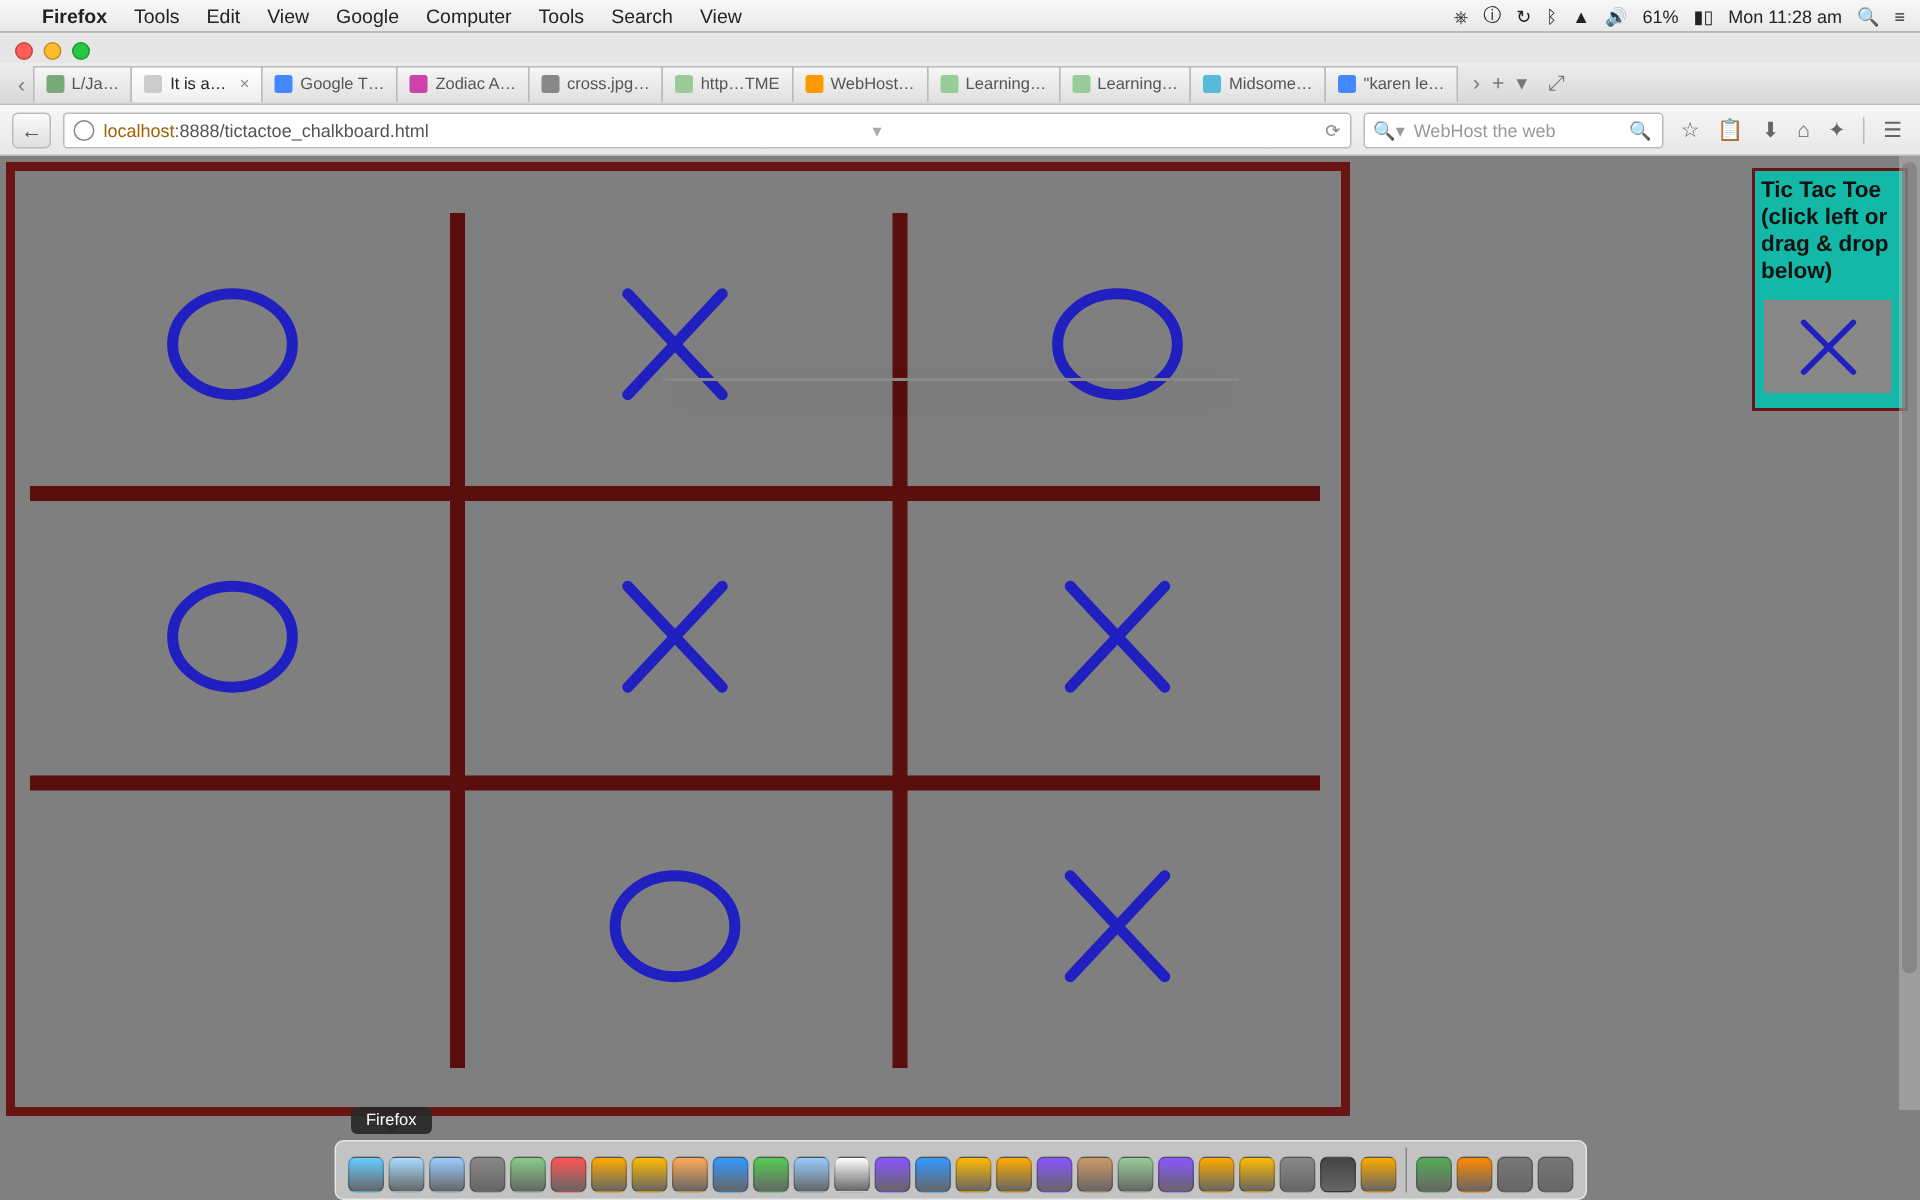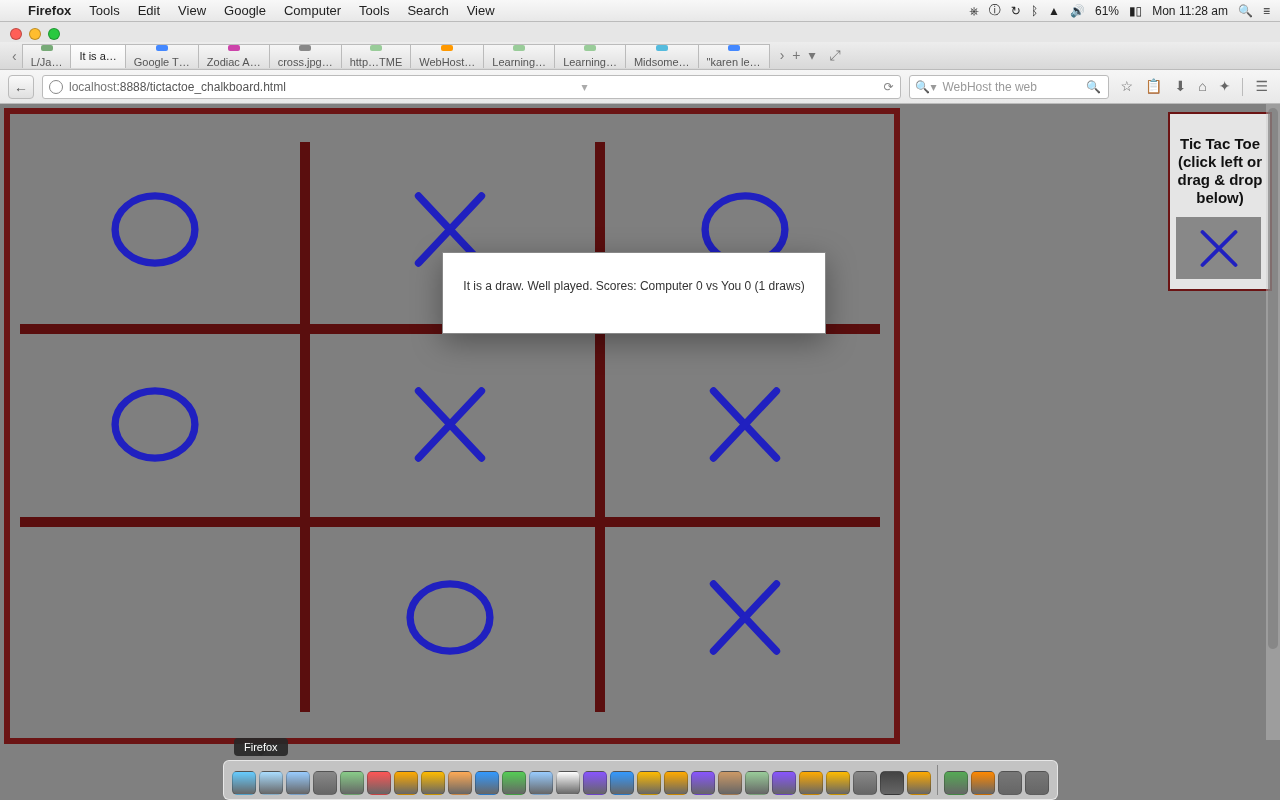--- a/index.html
+++ b/index.html
@@ -13,50 +13,50 @@
 .menubar .right span { display:inline-flex; align-items:center; }
 
 
 .chrome { background: #e6e6e6; }
 .winbtns { height: 20px; display: flex; align-items: center; gap: 7px; padding-left: 10px; padding-top: 4px; }
 .winbtn { width: 12px; height: 12px; border-radius: 50%; border: 1px solid rgba(0,0,0,.25); }
 .red { background:#ff5f57;} .yel{background:#ffbd2e;} .grn{background:#28c940;}
 
 .tabbar { display: flex; align-items: center; height: 28px; background: linear-gradient(#ededed,#d8d8d8); padding: 0 6px; font-size: 11px; gap: 0; border-bottom: 1px solid #bbb; }
 .tabnav { color:#777; padding:0 6px; font-size:14px;}
-.tab { display:flex; align-items:center; gap:5px; padding: 0 8px; height: 24px; border: 1px solid #bbb; border-bottom: none; background: linear-gradient(#f6f6f6,#e0e0e0); margin-left:-1px; max-width: 98px; white-space: nowrap; overflow:hidden; color:#555;flex-direction:column;}
+.tab { display:flex; align-items:center; gap:5px; padding: 0 8px; height: 24px; border: 1px solid #bbb; border-bottom: none; background: linear-gradient(#f6f6f6,#e0e0e0); margin-left:-1px; max-width: 98px; white-space: nowrap; overflow:hidden; color:#555;}
 .tab.active { background: linear-gradient(#fff,#efefef); color:#222;}
 .tab .fav { width:12px;height:12px;display:inline-block;border-radius:2px;}
 .tabend { margin-left:4px; color:#777; display:flex; gap:8px; padding:0 6px; font-size:14px;}
 .tabend span{cursor:default;}
 
 .urlbar { display:flex; align-items:center; height: 34px; background: linear-gradient(#f6f6f6,#e8e8e8); padding: 0 8px; gap: 8px; border-bottom: 1px solid #bbb;}
 .navbtn { width:26px; height:24px; border:1px solid #bbb; border-radius:4px; background:linear-gradient(#fafafa,#e0e0e0); display:flex;align-items:center;justify-content:center;color:#555;font-size:14px;}
 .urlfield { flex:1; height:24px; border:1px solid #bbb; border-radius:3px; background:#fff; display:flex; align-items:center; padding:0 6px; font-size:12px; color:#555; gap:6px;}
 .urlfield .globe{width:14px;height:14px;border:1px solid #888;border-radius:50%;}
-.urlfield .host{color:#737373;}
+.urlfield .host{color:#a16207;}
 .urlfield .reload{margin-left:auto;color:#888;}
 .searchfield{ width:200px; height:24px; border:1px solid #bbb; border-radius:3px; background:#fff; display:flex; align-items:center; padding:0 6px; font-size:12px; color:#999; gap:6px;}
 .toolicons{ display:flex; gap:12px; color:#666; font-size:14px; padding:0 4px;}
 
 
 .content { position: relative; height: calc(800px - 22px - 20px - 28px - 34px - 60px); background: #808080; display:flex; }
 .board-wrap{ width:896px; height:100%; border:6px solid #6b1414; background:#7f7f7f; margin:4px; position:relative;}
 .board-inner{ position:absolute; left:10px; top:28px; width:860px; height:570px;}
 
 .hline, .vline { position:absolute; background:#5a0e0e; }
 .hline{ height:10px; width:860px; left:0;}
 .vline{ width:10px; height:570px; top:0;}
 .h1{top:182px;} .h2{top:375px;}
 .v1{left:280px;} .v2{left:575px;}
 .cell{ position:absolute; width:270px; height:175px; display:flex; align-items:center; justify-content:center;}
 
 
 .side{ margin-left:auto; width:120px; padding:8px; }
-.side-box{ border:2px solid #6b1414; background:#e5e5e5; padding:21px 4px 10px 4px;text-align:center;}
+.side-box{ border:2px solid #6b1414; background:#14b8a6; padding:4px 4px 10px 4px;}
 .side-title{ font-weight:bold; font-size:15px; line-height:1.2; color:#111;}
 .side-piece{ margin-top:10px; width:85px; height:62px; background:#888; display:flex; align-items:center; justify-content:center; margin-left:2px;}
 
 svg.mark { width:110px; height:105px; }
 svg.smallmark{ width:70px; height:55px;}
 .stroke{ stroke:#2020c0; stroke-width:7; fill:none; stroke-linecap:round;}
 
 
 .dialog{ position:absolute; left:442px; top:252px; width:384px; background:#fff; border:1px solid #888; box-shadow:0 8px 30px rgba(0,0,0,.35); font-size:12px;}
 .dialog .msg{ padding:26px 20px 40px 20px; text-align:center; color:#333;}
@@ -257,21 +257,20 @@
           </svg>
       </div>
     </div>
   </div>
   <div class="scrollbar">
       <div class="thumb"></div>
     </div>
 </div>
 
 <div class="dialog">
-  <div class="msg">It is a draw. Well played. Scores: Computer 0 vs You 0 (1 draws)</div>
 </div>
 
 <div class="dock-area">
   <div class="dock-label">Firefox</div>
   <div class="dock" id="dock">
       <div class="dockicon" style="background: linear-gradient(rgb(102, 204, 255), rgb(102, 102, 102));"></div>
       <div class="dockicon" style="background: linear-gradient(rgb(170, 221, 255), rgb(102, 102, 102));"></div>
       <div class="dockicon" style="background: linear-gradient(rgb(153, 204, 255), rgb(102, 102, 102));"></div>
       <div class="dockicon" style="background: linear-gradient(rgb(136, 136, 136), rgb(102, 102, 102));"></div>
       <div class="dockicon" style="background: linear-gradient(rgb(136, 204, 136), rgb(102, 102, 102));"></div>

